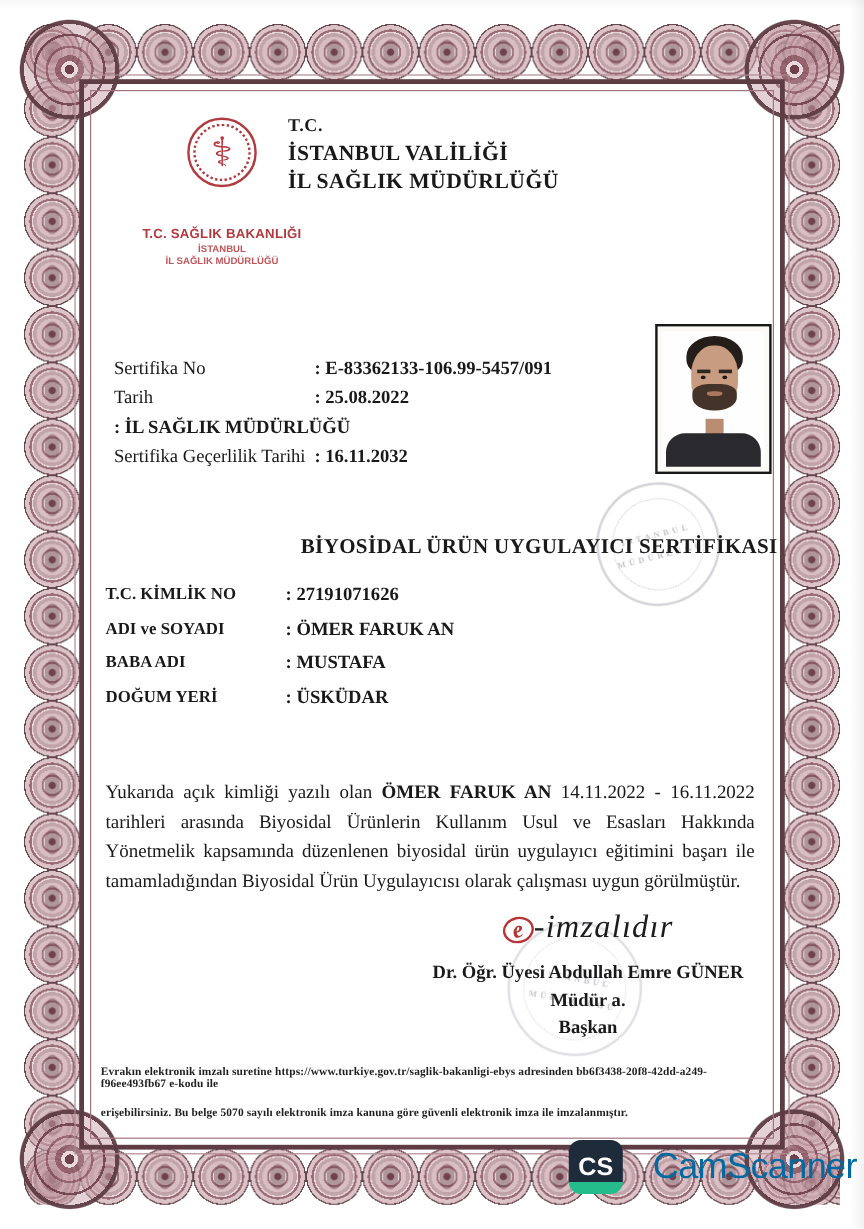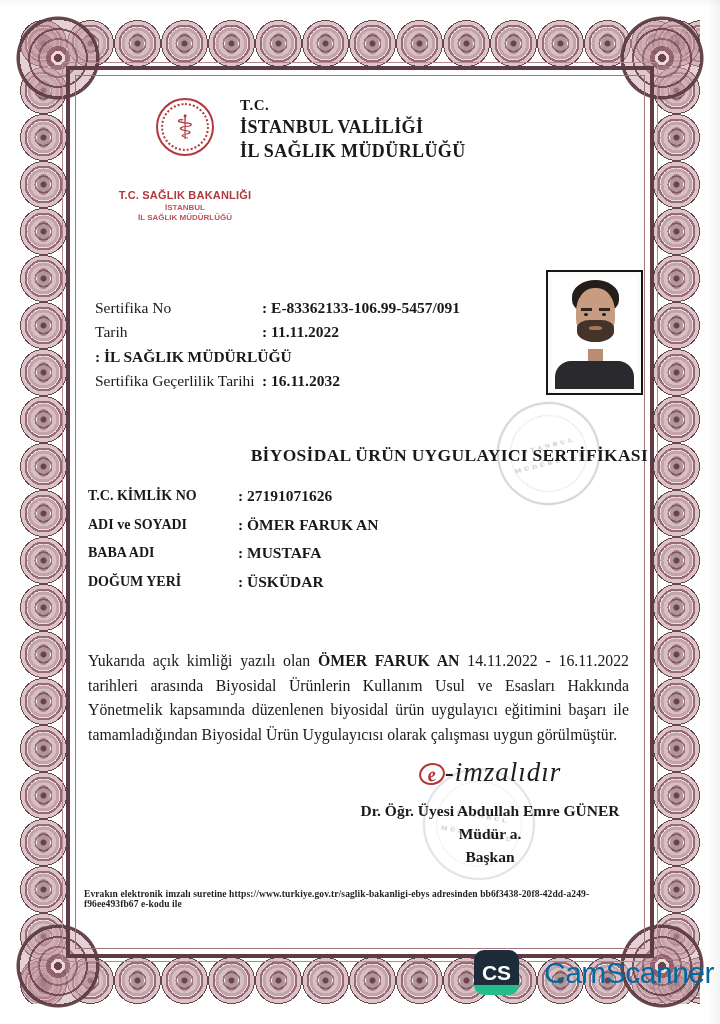--- a/index.html
+++ b/index.html
@@ -161,21 +161,21 @@
     </div>
   </div>
 
   <div class="cert-info">
     <div class="row">
       <span class="lbl">Sertifika No</span>
       <span class="val">: E-83362133-106.99-5457/091</span>
     </div>
     <div class="row">
       <span class="lbl">Tarih</span>
-      <span class="val">: 11.11.2022</span>
+      <span class="val">: 25.08.2022</span>
     </div>
     <div class="row">
       <span class="val">: İL SAĞLIK MÜDÜRLÜĞÜ</span>
     </div>
     <div class="row">
       <span class="lbl">Sertifika Geçerlilik Tarihi</span>
       <span class="val">: 16.11.2032</span>
     </div>
   </div>
 
@@ -218,20 +218,21 @@
     <div class="esign">
       <span class="e-red">e</span><span>-imzalıdır</span>
     </div>
     <div class="sig-name">Dr. Öğr. Üyesi Abdullah Emre GÜNER</div>
     <div class="sig-role">Müdür a.</div>
     <div class="sig-role">Başkan</div>
   </div>
 
   <div class="footer">
     <div class="f1">Evrakın elektronik imzalı suretine https://www.turkiye.gov.tr/saglik-bakanligi-ebys adresinden bb6f3438-20f8-42dd-a249-f96ee493fb67 e-kodu ile</div>
+    <div class="f2">erişebilirsiniz. Bu belge 5070 sayılı elektronik imza kanuna göre güvenli elektronik imza ile imzalanmıştır.</div>
   </div>
 
   <div class="camscanner">
     <div class="cs-icon">CS</div>
     <div class="cs-text">CamScanner</div>
   </div>
 
 </div>
 
 </body></html>

